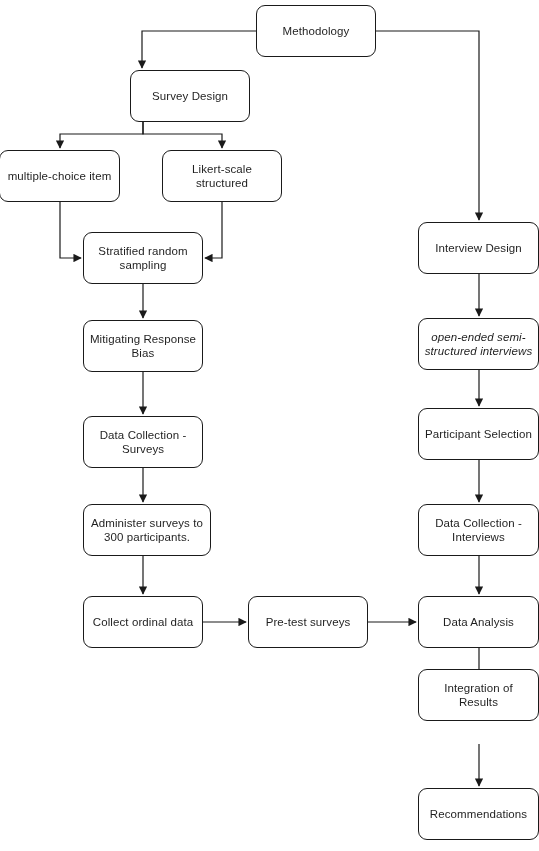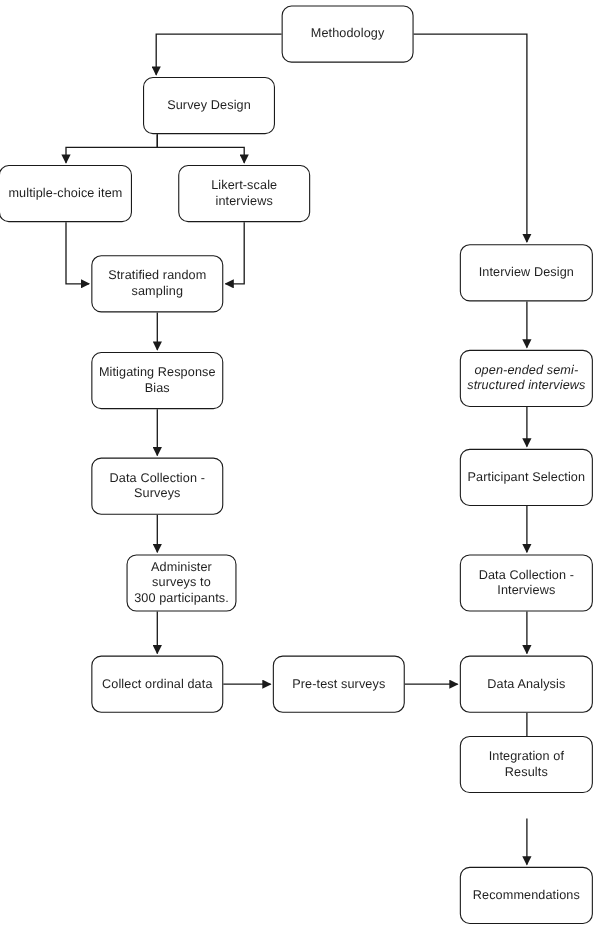--- a/index.html
+++ b/index.html
@@ -91,35 +91,35 @@
     <span>Methodology</span>
   </div>
   <div class="node" style="left: 83px; top: 70px; width: 120px; height: 52px; margin-left: 47px;">
     <span>Survey Design</span>
   </div>
   <div class="node" style="left: -1px; top: 150px; width: 121px; height: 52px;">
     <span>multiple-choice item</span>
   </div>
   <div class="node" style="left: 162px; top: 150px; width: 120px; height: 52px;">
     <span>Likert-scale
-interviews</span>
+structured</span>
   </div>
   <div class="node" style="left: 83px; top: 232px; width: 120px; height: 52px;">
     <span>Stratified random
 sampling</span>
   </div>
   <div class="node" style="left: 83px; top: 320px; width: 120px; height: 52px;">
     <span>Mitigating Response
 Bias</span>
   </div>
   <div class="node" style="left: 83px; top: 416px; width: 120px; height: 52px;">
     <span>Data Collection -
 Surveys</span>
   </div>
-  <div class="node" style="left: 83px; top: 504px; width: 100px; height: 52px; margin-left: 32px;">
+  <div class="node" style="left: 83px; top: 504px; width: 128px; height: 52px;">
     <span>Administer surveys to
 300 participants.</span>
   </div>
   <div class="node" style="left: 83px; top: 596px; width: 120px; height: 52px;">
     <span>Collect ordinal data</span>
   </div>
   <div class="node" style="left: 248px; top: 596px; width: 120px; height: 52px;">
     <span>Pre-test surveys</span>
   </div>
   <div class="node" style="left: 418px; top: 222px; width: 121px; height: 52px;">

